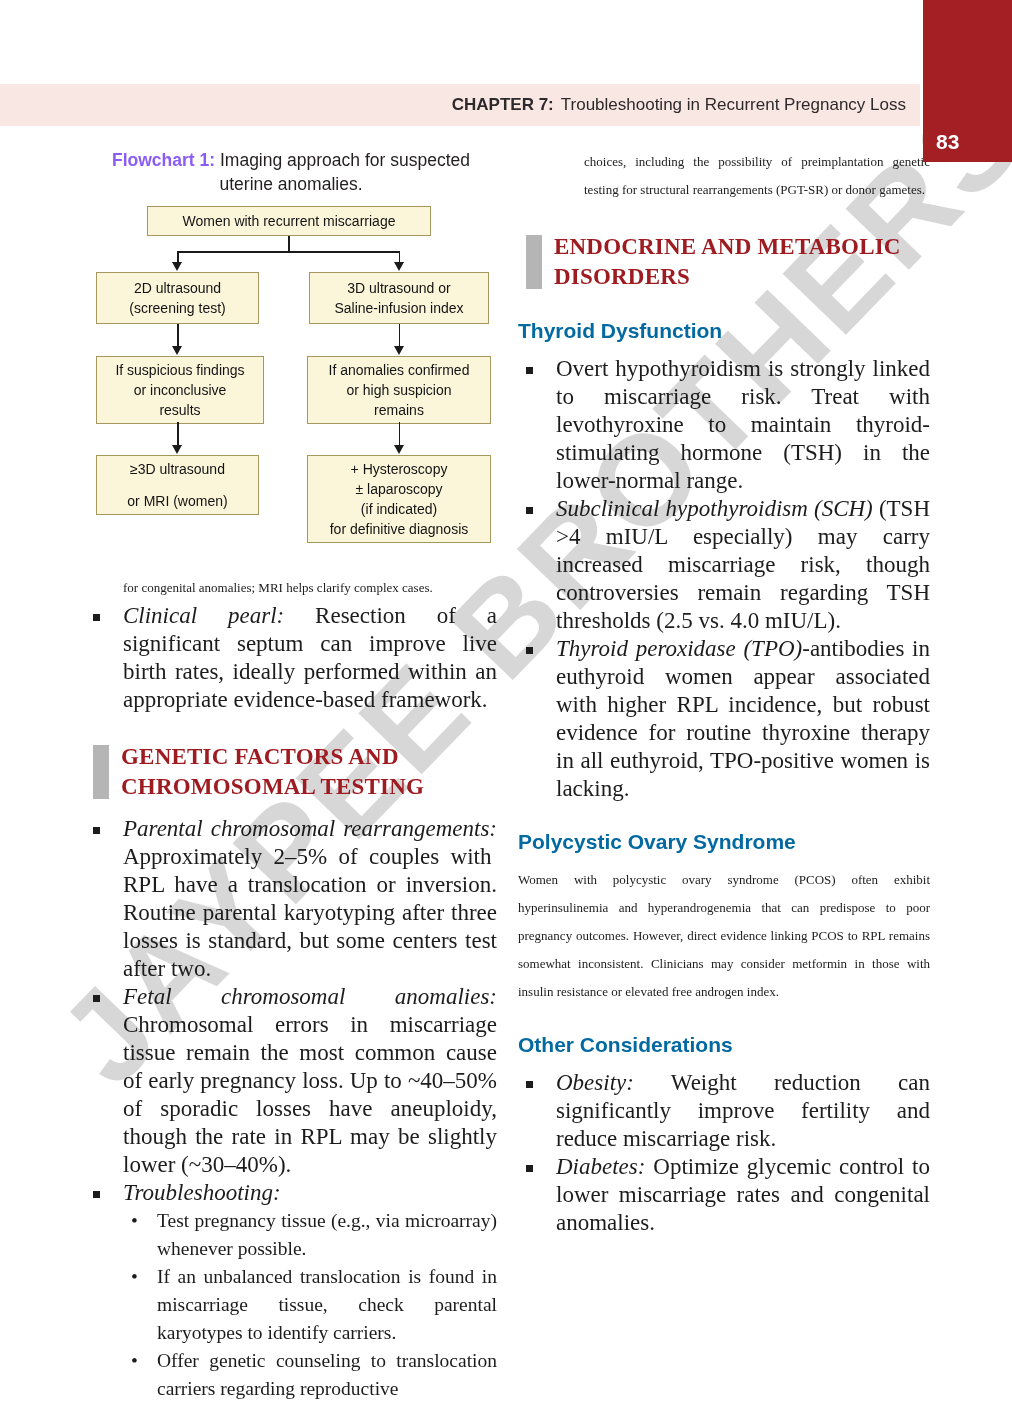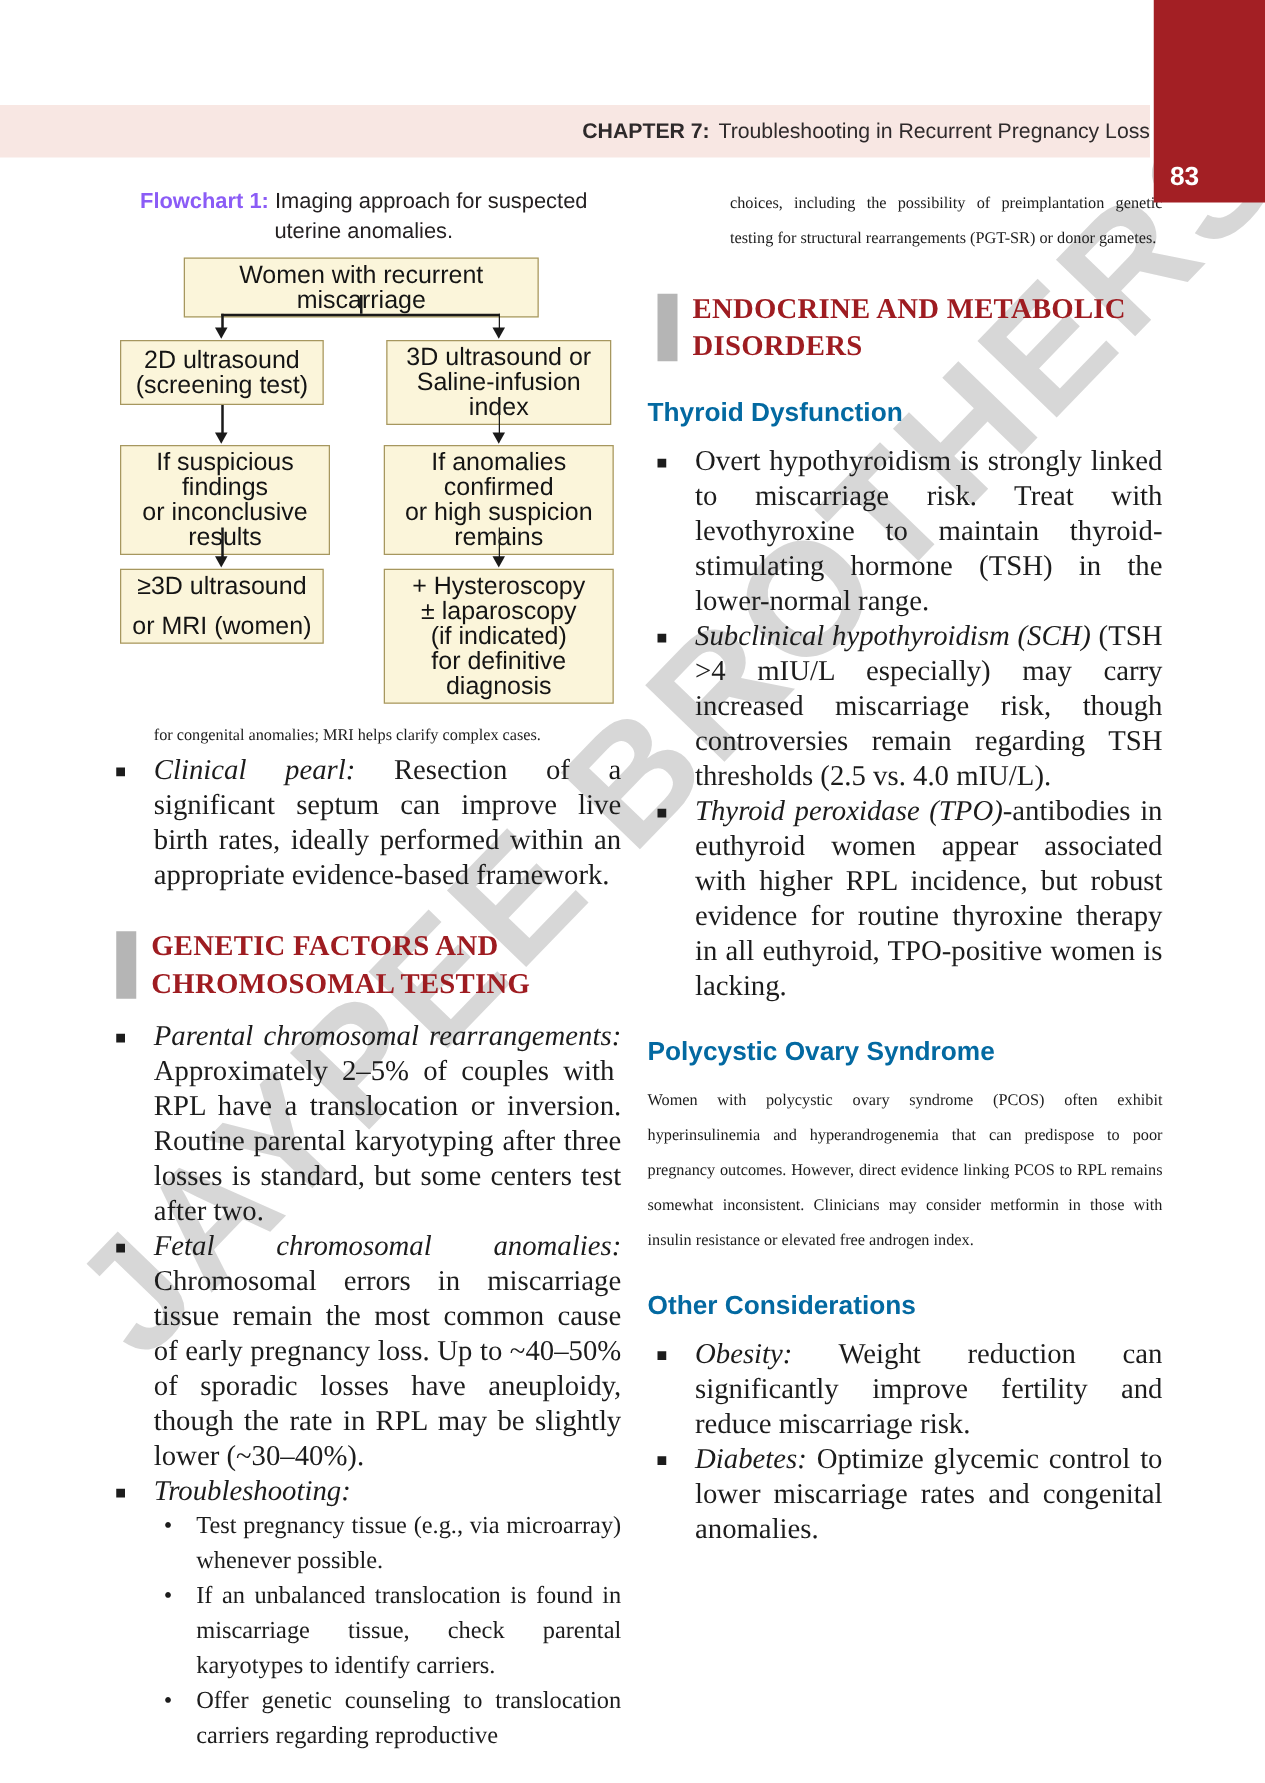--- a/index.html
+++ b/index.html
@@ -12,21 +12,21 @@
     position:absolute;left:30px;top:1010px;z-index:0;
     transform:rotate(-46deg);transform-origin:0 0;
     font-family:"Liberation Sans",sans-serif;font-weight:bold;
     font-size:128px;letter-spacing:5px;white-space:nowrap;
     color:rgba(155,155,155,0.40);
   }
   
   .header-band{
     position:absolute;left:0;top:84px;width:920px;height:42px;background:#f8e7e3;z-index:1;
     display:flex;align-items:center;justify-content:flex-end;
-    box-sizing:border-box;
+    padding-right:14px;box-sizing:border-box;
     font-family:"Liberation Sans",sans-serif;font-size:17px;color:#2e2a2b;
   }
   .header-band .chap-label{font-weight:bold;}
   .header-band .chap-title{margin-left:7px;}
   .page-num-box{
     position:absolute;top:0;right:0;width:89px;height:162px;background:#a31f24;z-index:2;
     display:flex;align-items:flex-end;justify-content:flex-start;
     padding:0 0 8px 13px;box-sizing:border-box;
     color:#ffffff;font-family:"Liberation Sans",sans-serif;font-weight:bold;font-size:21px;
   }
@@ -58,21 +58,21 @@
     font-size:21px;line-height:26px;color:#0369a1;margin:26px 0 11px 0;
   }
   
   .fc-title{
     font-family:"Liberation Sans",sans-serif;font-size:17.5px;line-height:24px;
     color:#231f20;text-align:center;margin:0 10px 10px 10px;
   }
   .fc-label{color:#8b5cf6;font-weight:bold;}
   .fc{
     position:relative;height:342px;margin-bottom:26px;
-    font-family:"Liberation Sans",sans-serif;font-size:20px;line-height:20px;color:#141414;
+    font-family:"Liberation Sans",sans-serif;font-size:14px;line-height:20px;color:#141414;
   }
   .fc-box{
     position:absolute;background:#fbf5da;border:1.5px solid #a6975f;
     display:flex;flex-direction:column;align-items:center;justify-content:center;
     text-align:center;box-sizing:border-box;padding:3px 2px;
   }
   .vline{position:absolute;width:1.5px;background:#1a1a1a;}
   .hline{position:absolute;height:1.5px;background:#1a1a1a;}
   .ah{
     position:absolute;width:0;height:0;

